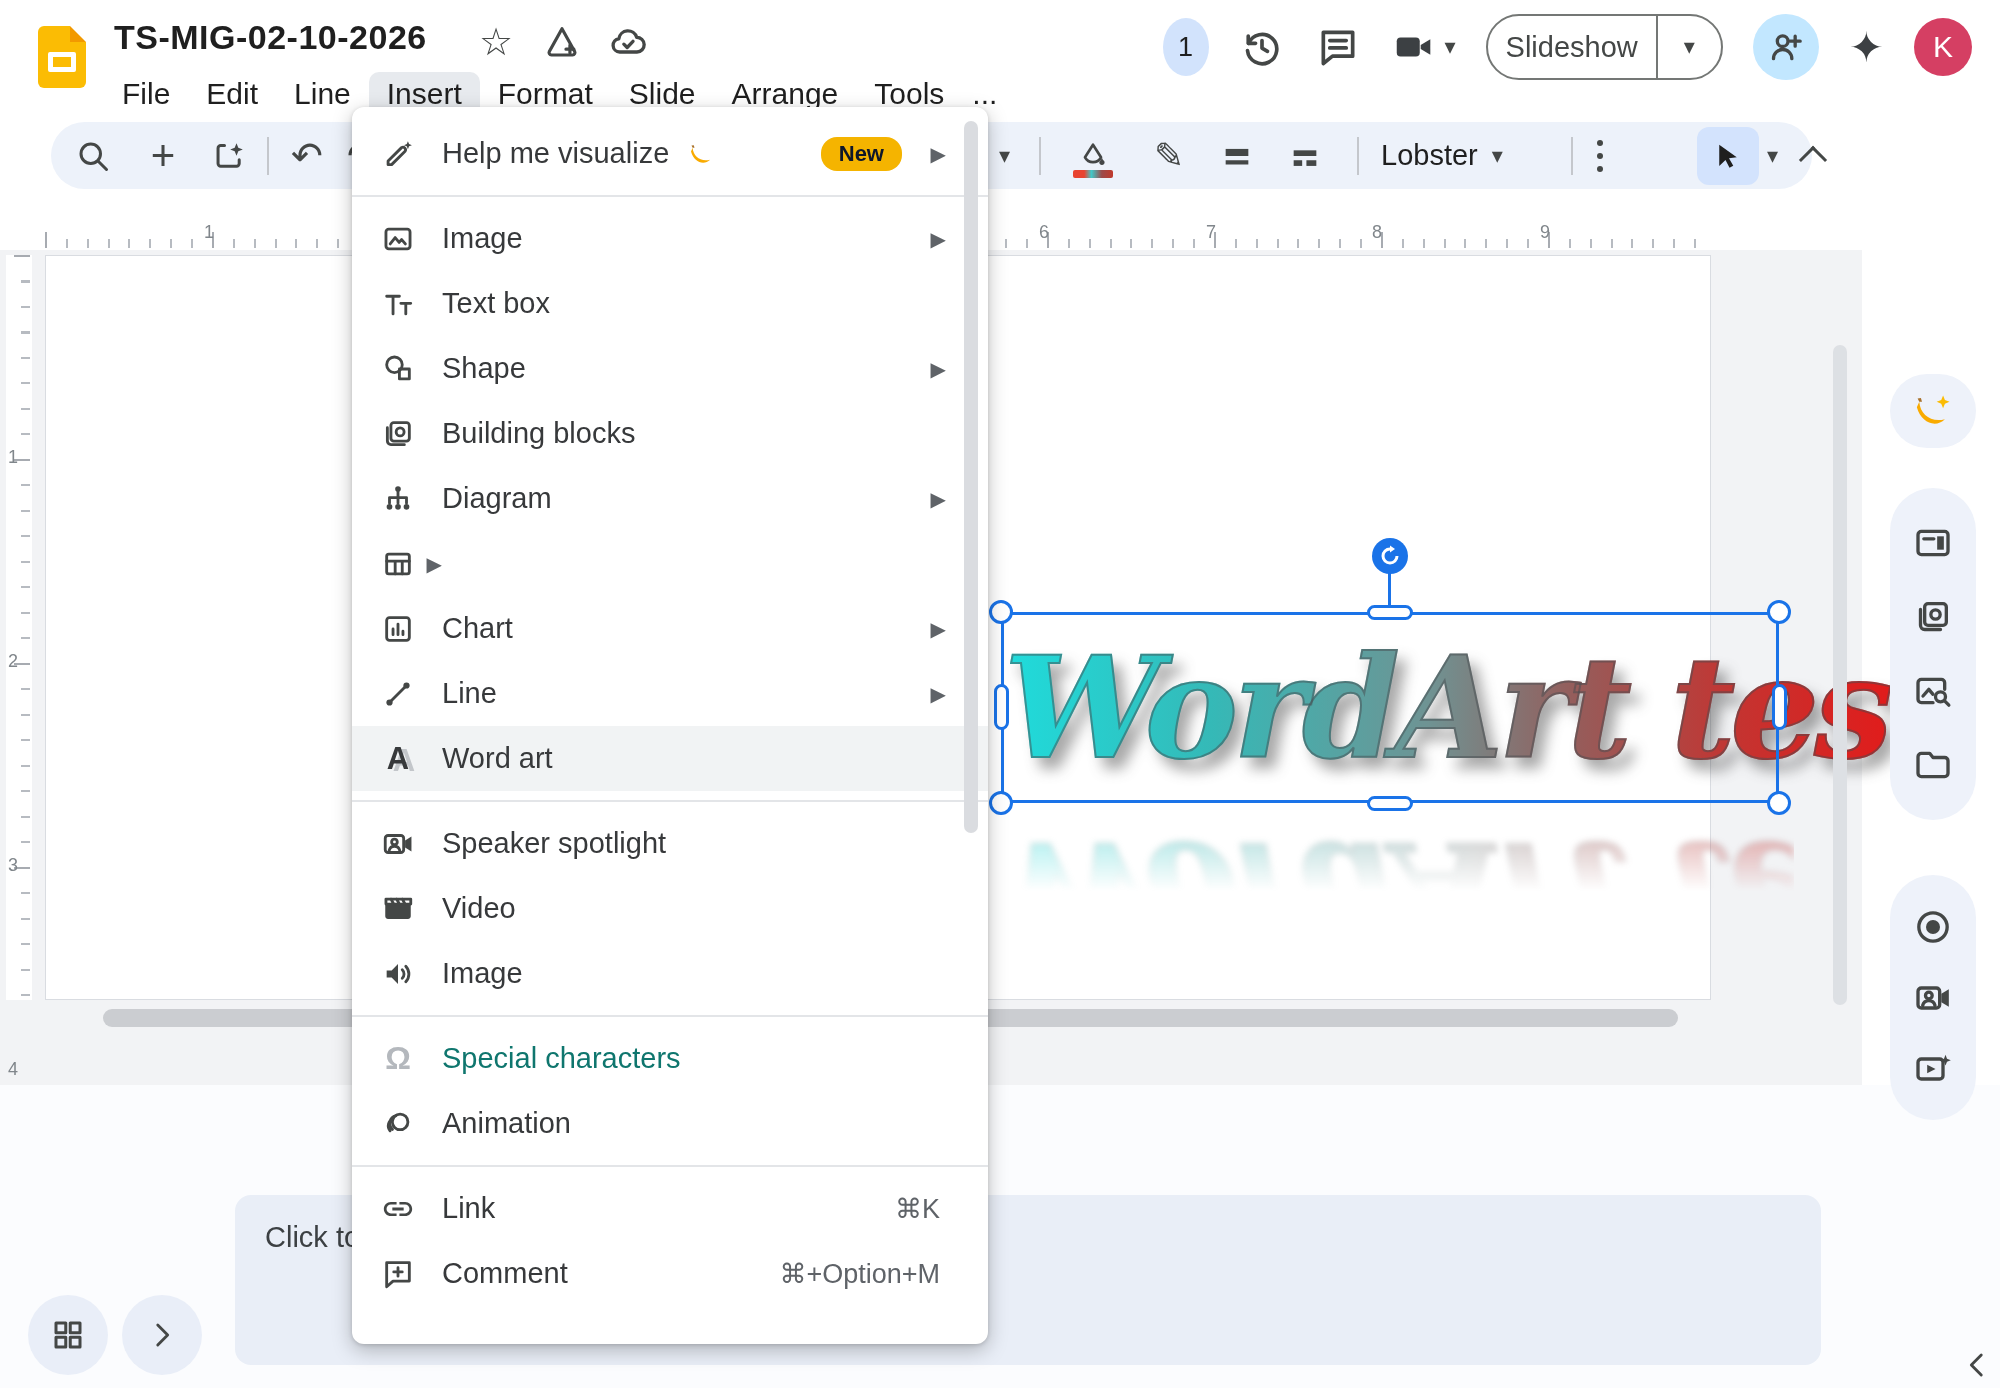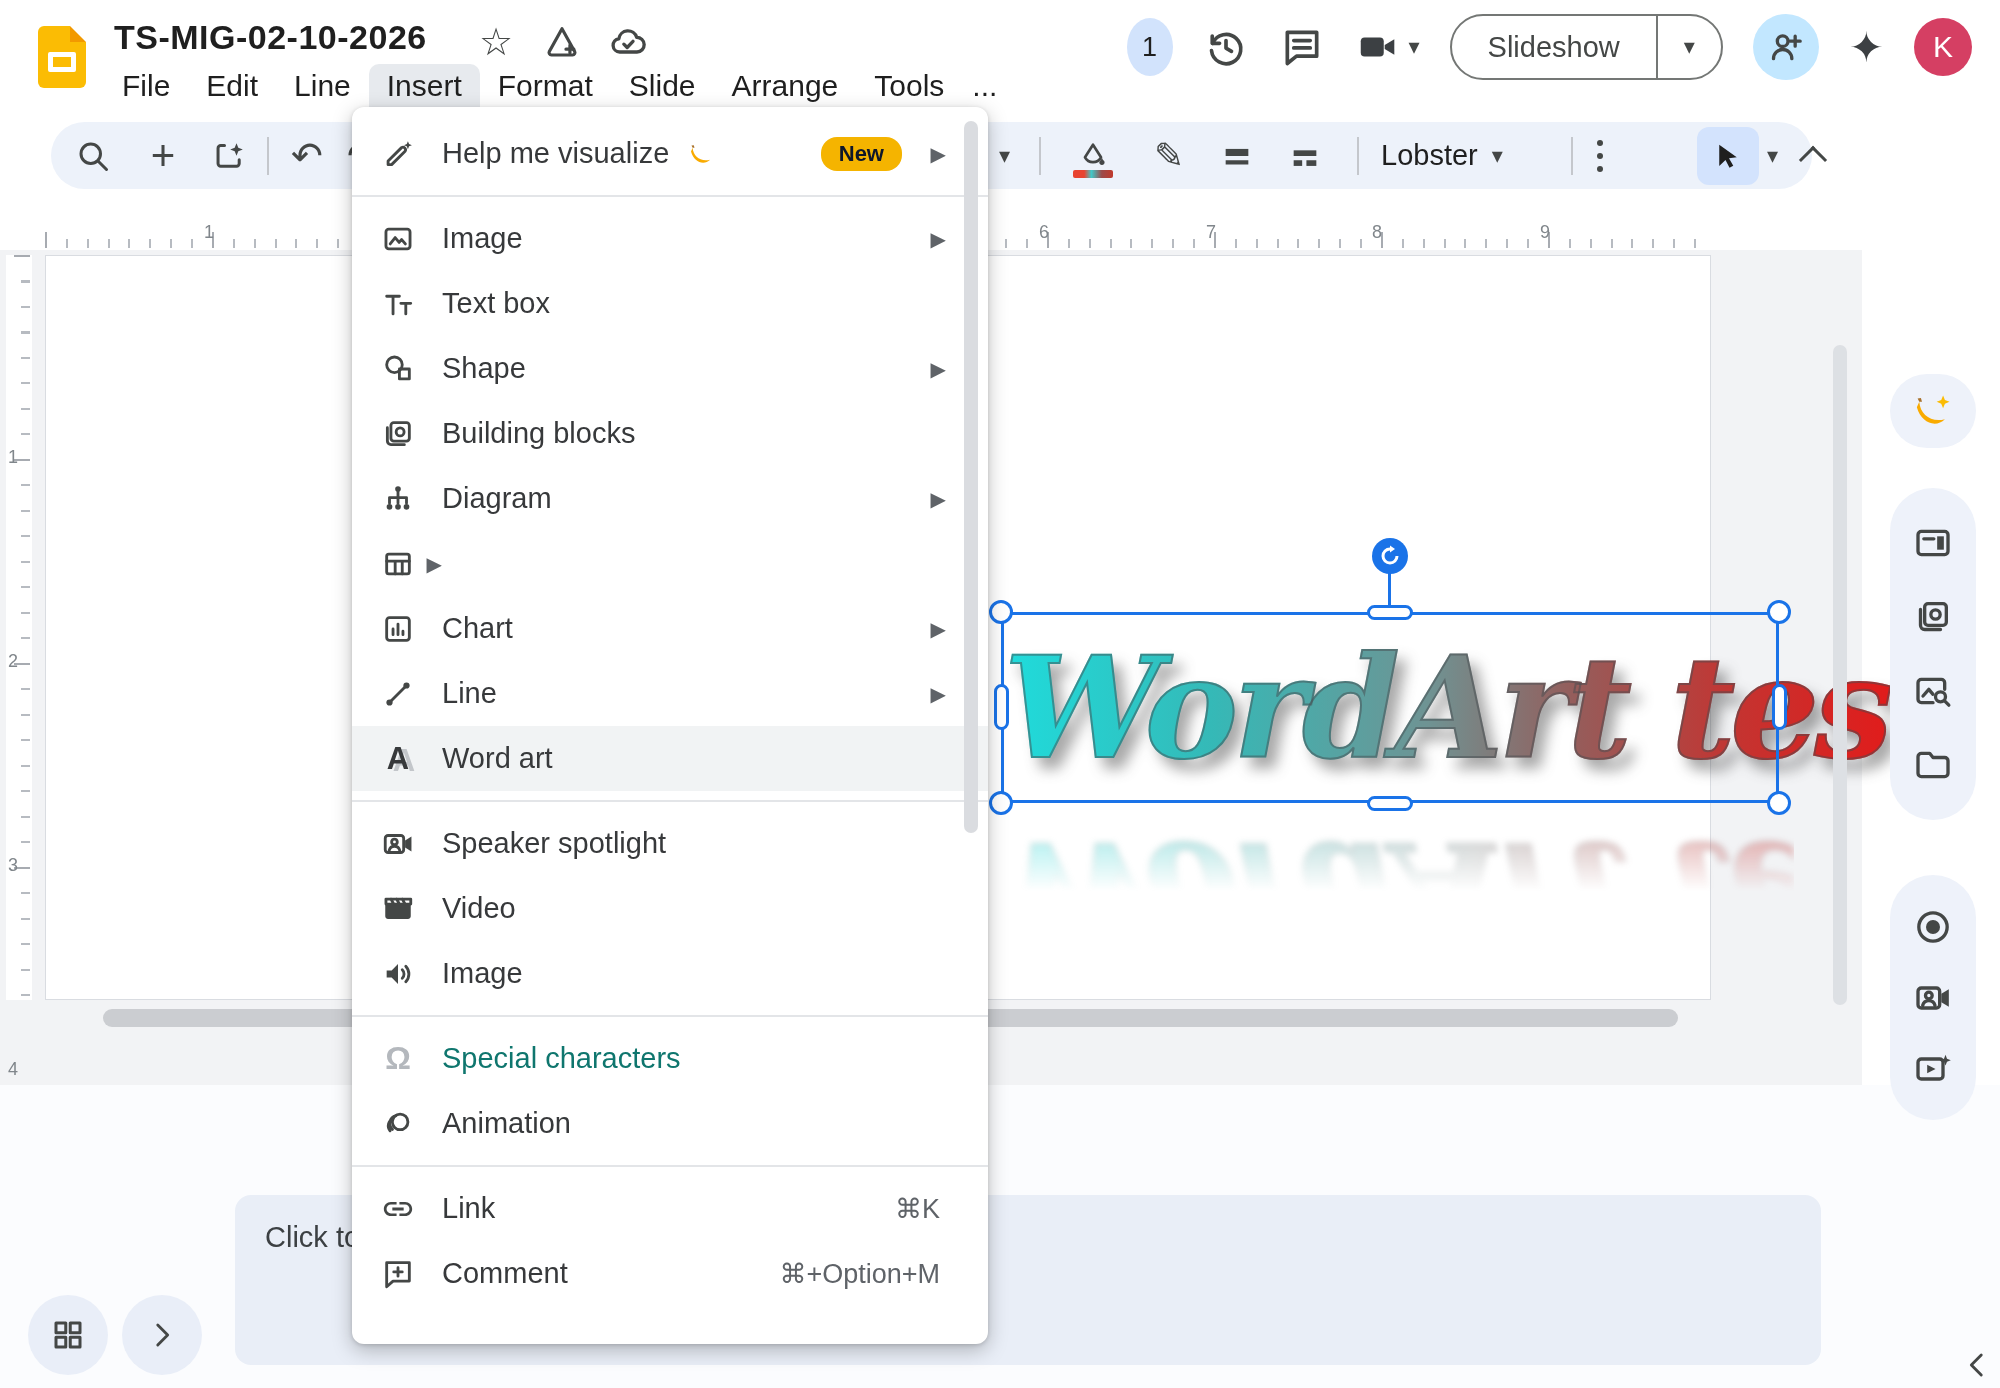--- a/index.html
+++ b/index.html
@@ -6,32 +6,32 @@
   html,body { width:2000px; height:1388px; overflow:hidden; }
   body { font-family:"Liberation Sans", sans-serif; background:#ffffff; position:relative; color:#202124; }
 
   
   .logo { position:absolute; left:38px; top:26px; width:48px; height:62px; background:#fbbc04; border-radius:6px; }
   .logo .fold { position:absolute; right:0; top:0; width:0; height:0; border-left:16px solid #f29900; border-top:16px solid #fff; }
   .logo .sheet { position:absolute; left:10px; top:26px; width:28px; height:20px; border:5px solid #fff; border-radius:2px; }
   .doc-title { position:absolute; left:114px; top:18px; font-size:34px; font-weight:700; letter-spacing:.5px; color:#1f1f1f; }
   .title-icons { position:absolute; left:476px; top:22px; display:flex; gap:26px; align-items:center; color:#444746; }
   .title-icons .ic { width:40px; height:40px; display:flex; align-items:center; justify-content:center; }
-  .menubar { position:absolute; left:104px; top:64px; display:flex; font-size:30px; color:#1f1f1f; }
+  .menubar { position:absolute; left:104px; top:72px; display:flex; font-size:30px; color:#1f1f1f; }
   .menubar .mitem { padding:5px 18px; border-radius:10px 10px 0 0; cursor:default; }
   .menubar .mitem.active { background:#e7eaee; }
   .menubar .more { padding:5px 10px; color:#1f1f1f; }
 
   .hdr-right { position:absolute; right:28px; top:14px; display:flex; align-items:center; gap:30px; }
   .badge-1 { width:46px; height:58px; border-radius:50%; background:#d2e3fc; display:flex; align-items:center; justify-content:center; font-size:27px; color:#1f1f1f; }
   .hicon { width:46px; height:46px; display:flex; align-items:center; justify-content:center; color:#3c4043; }
   .cam-group { display:flex; align-items:center; gap:8px; }
   .dd-arrow { font-size:22px; color:#444746; }
   .slideshow-btn { height:66px; border:2px solid #747775; border-radius:33px; display:flex; align-items:center; background:#fff; overflow:hidden; }
-  .slideshow-btn .lbl { padding:0 36px; font-size:29px; font-weight:500; color:#444746; }
+  .slideshow-btn .lbl { padding:0 18px; font-size:29px; font-weight:500; color:#444746; }
   .slideshow-btn .split { width:2px; align-self:stretch; background:#747775; }
   .slideshow-btn .arr { padding:0 26px; }
   .share-circ { width:66px; height:66px; border-radius:50%; background:#c2e7ff; display:flex; align-items:center; justify-content:center; }
   .gem { font-size:42px; color:#3c4043; }
   .avatar { width:58px; height:58px; border-radius:50%; background:#d53f63; color:#fff; font-size:30px; display:flex; align-items:center; justify-content:center; }
 
   
   .toolbar { position:absolute; left:51px; top:122px; width:1761px; height:67px; background:#edf2fa; border-radius:34px; display:flex; align-items:center; }
   .tb-ic { width:56px; height:56px; display:flex; align-items:center; justify-content:center; color:#444746; flex:none; }
   .tb-div { width:2px; height:38px; background:#c4c7cc; margin:0 10px; flex:none; }

